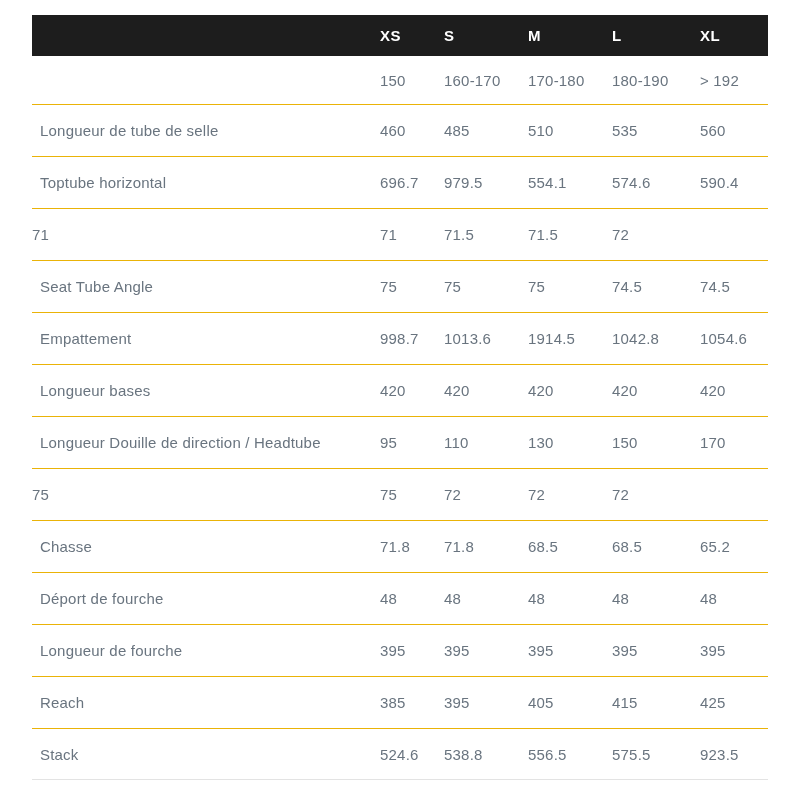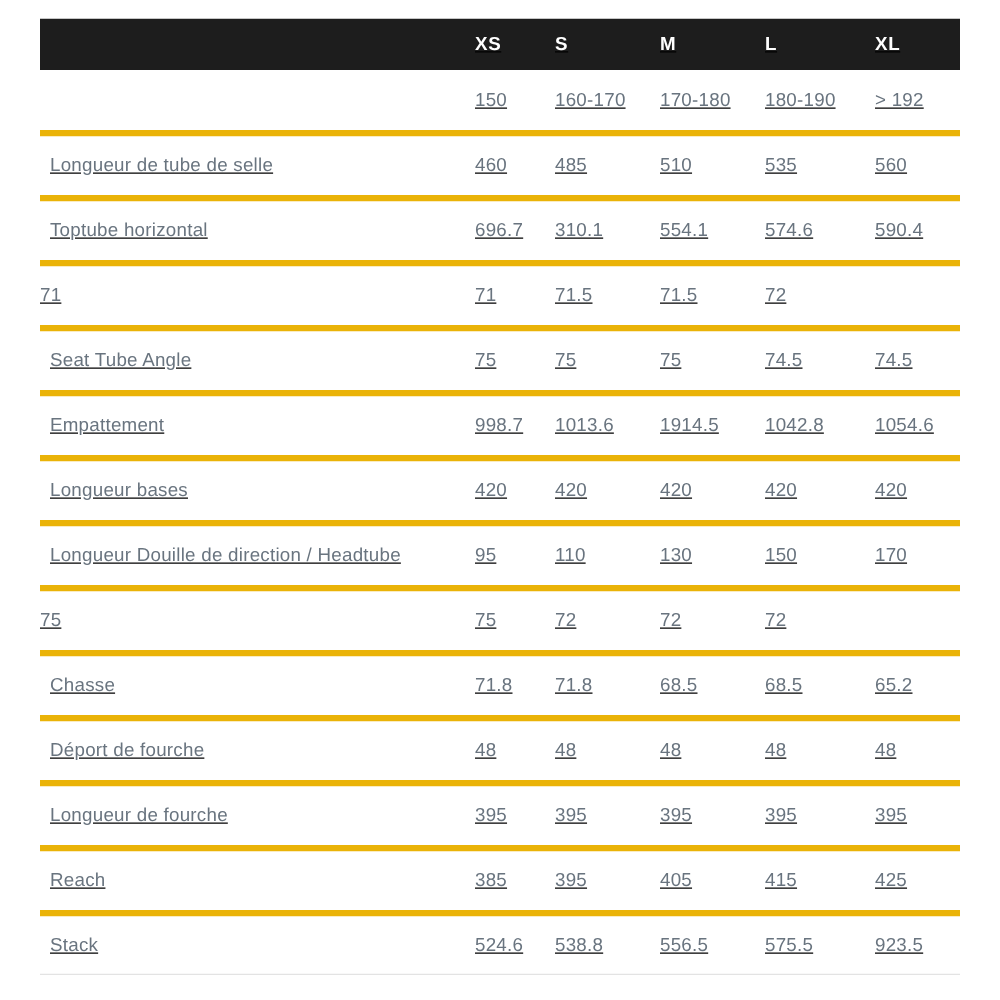--- a/index.html
+++ b/index.html
@@ -5,21 +5,20 @@
   * { box-sizing: border-box; margin: 0; padding: 0; }
   html, body {
     width: 800px; height: 800px;
     background: #ffffff;
     font-family: "Liberation Sans", sans-serif;
     overflow: hidden;
   }
   .table-wrap {
     margin: 15px 32px 16px 32px;
     width: 736px;
-    text-decoration: underline;
   }
   .row {
     display: grid;
     grid-template-columns: 348px 64px 84px 84px 88px 1fr;
     align-items: center;
   }
   .row.header {
     background: #1d1d1d;
     height: 41px;
   }
@@ -27,21 +26,21 @@
     color: #ffffff;
     font-weight: bold;
     font-size: 15px;
     letter-spacing: 0.5px;
   }
   .row.heights {
     height: 48px;
   }
   .row.data {
     height: 52px;
-    border-top: 5px solid #eab308;
+    border-top: 1px solid #eab308;
   }
   .row.data:last-child {
     border-bottom: 1px solid #e3e3e3;
   }
   .cell {
     font-size: 15px;
     color: #69747f;
     letter-spacing: 0.2px;
     white-space: nowrap;
     overflow: hidden;
@@ -78,21 +77,21 @@
     <div class="cell label">Longueur de tube de selle</div>
   <div class="cell">460</div>
         <div class="cell">485</div>
         <div class="cell">510</div>
         <div class="cell">535</div>
         <div class="cell">560</div>
       </div>
       <div class="row data">
     <div class="cell label">Toptube horizontal</div>
   <div class="cell">696.7</div>
-        <div class="cell">310.1</div>
+        <div class="cell">979.5</div>
         <div class="cell">554.1</div>
         <div class="cell">574.6</div>
         <div class="cell">590.4</div>
       </div>
       <div class="row data">
   <div class="cell">71</div>
         <div class="cell">71</div>
         <div class="cell">71.5</div>
         <div class="cell">71.5</div>
         <div class="cell">72</div>

